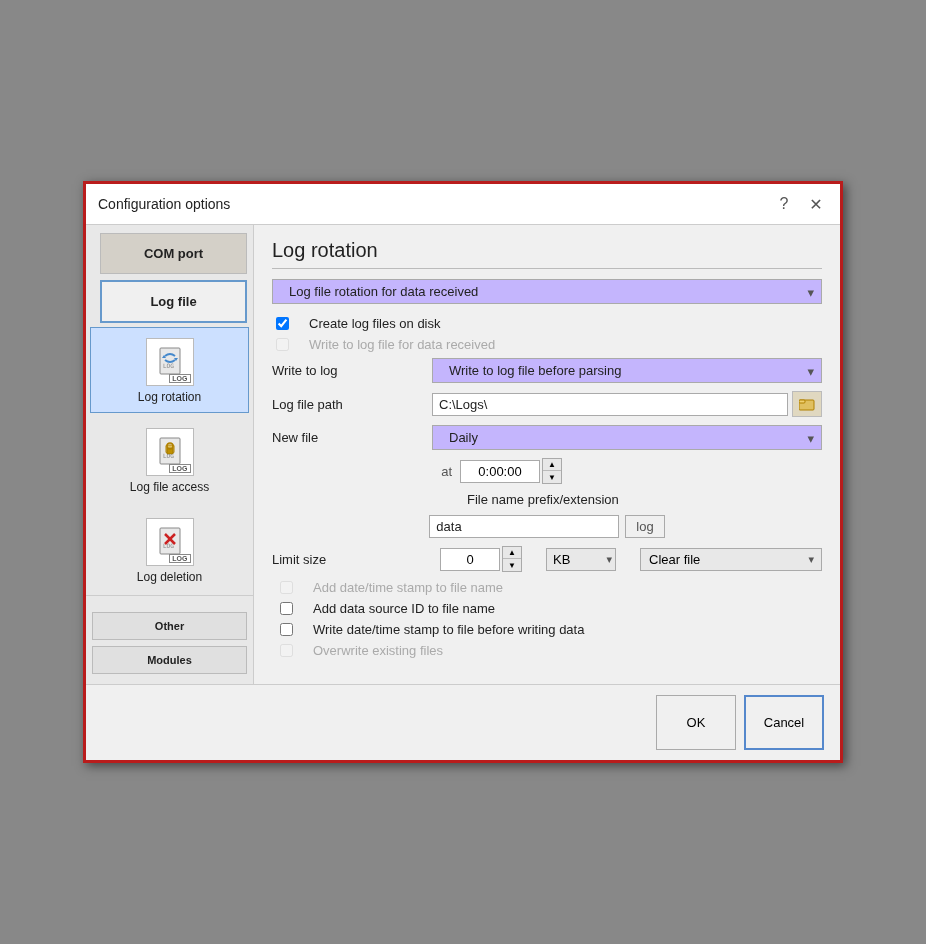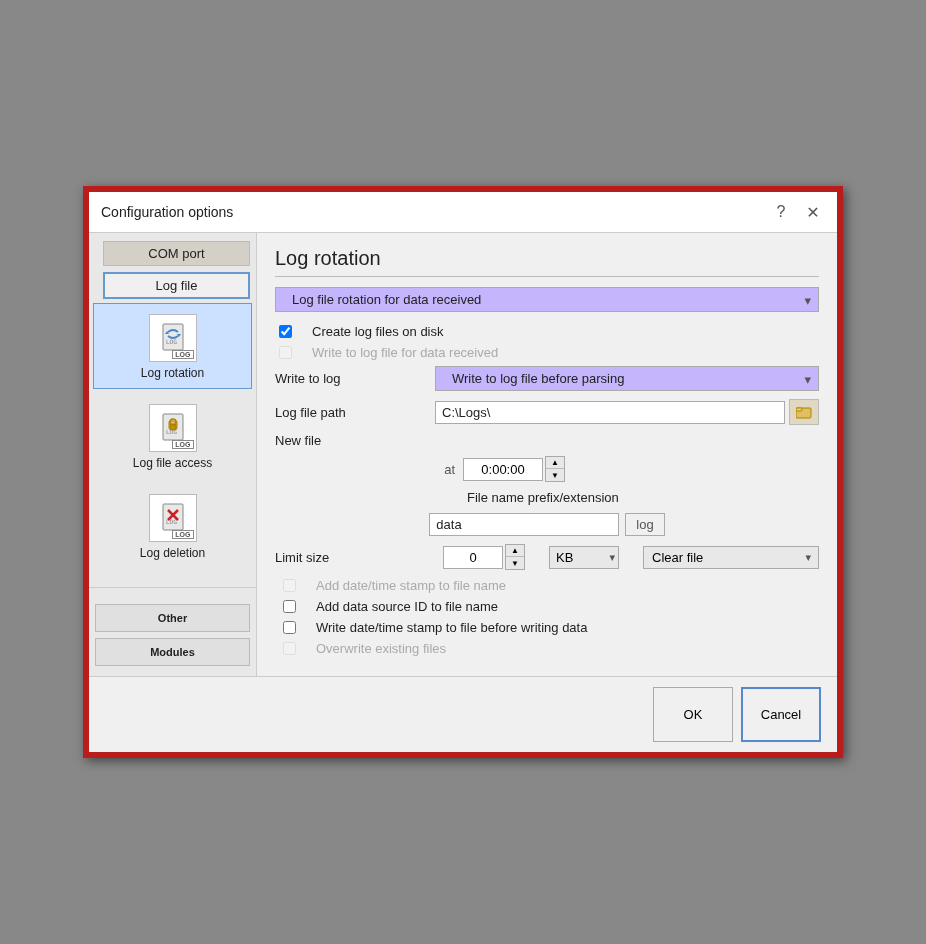--- a/index.html
+++ b/index.html
@@ -8,21 +8,21 @@
       display: flex;
       align-items: center;
       justify-content: center;
       min-height: 100vh;
       font-family: 'Segoe UI', Tahoma, sans-serif;
       font-size: 13px;
     }
     .dialog {
       width: 760px;
       background: #f0f0f0;
-      border: 6px solid #b91c1c;
+      border: 3px solid #b91c1c;
       box-shadow: 3px 3px 10px rgba(0,0,0,0.5);
     }
     .title-bar {
       background: #fff;
       padding: 8px 12px;
       display: flex;
       align-items: center;
       justify-content: space-between;
       border-bottom: 1px solid #ccc;
     }
@@ -67,21 +67,22 @@
       text-align: center;
       cursor: pointer;
       border: 1px solid transparent;
       font-size: 13px;
       color: #222;
     }
     .sidebar-tab.top-tab {
       background: #d4d0c8;
       border: 1px solid #bbb;
       margin: 4px 6px 2px 14px;
-      padding: 4px 8px;
+      padding: 12px 8px;
+      font-weight: bold;
     }
     .sidebar-tab.top-tab.active {
       background: #f0f0f0;
       border: 2px solid #6699cc;
     }
     .sidebar-icon-item {
       display: flex;
       flex-direction: column;
       align-items: center;
       padding: 10px 4px 8px 4px;
@@ -513,20 +514,25 @@
             <svg width="16" height="14" viewBox="0 0 16 14">
               <rect x="0" y="3" width="15" height="10" rx="1" fill="#e0c060" stroke="#b08000" stroke-width="1"></rect>
               <rect x="0" y="3" width="6" height="3" rx="1" fill="#f0d070" stroke="#b08000" stroke-width="1"></rect>
             </svg>
           </button>
         </div>
       </div>
 
       <div class="row">
         <span class="row-label">New file</span>
+        <div class="dropdown-wrap row-control">
+          <select>
+            <option value="Daily">Daily</option>
+          </select>
+        </div>
       </div>
 
       <div class="at-row">
         <span class="at-label">at</span>
         <div class="spinner-wrap">
           <input type="text" class="spinner-input" value="0:00:00" style="">
           <div class="spinner-btns">
             <button class="spinner-btn">▲</button>
             <button class="spinner-btn">▼</button>
           </div>

